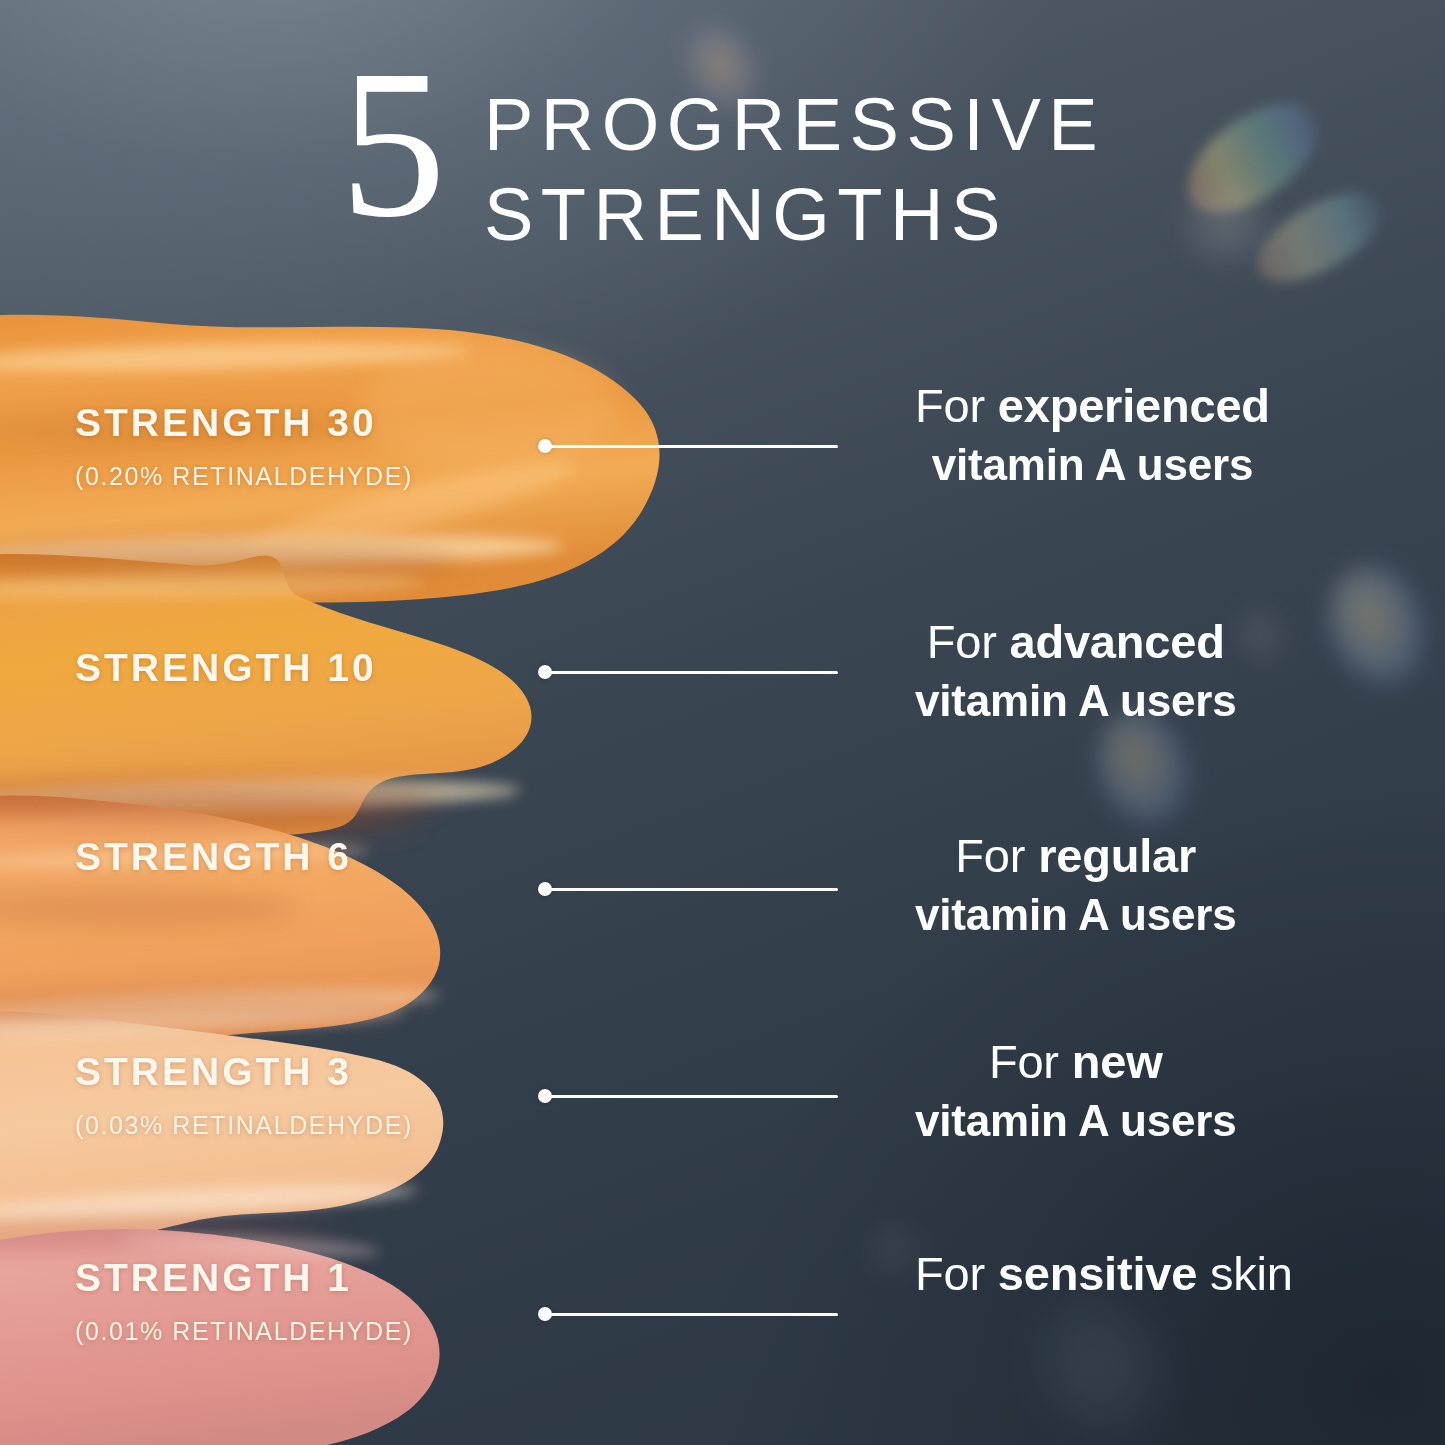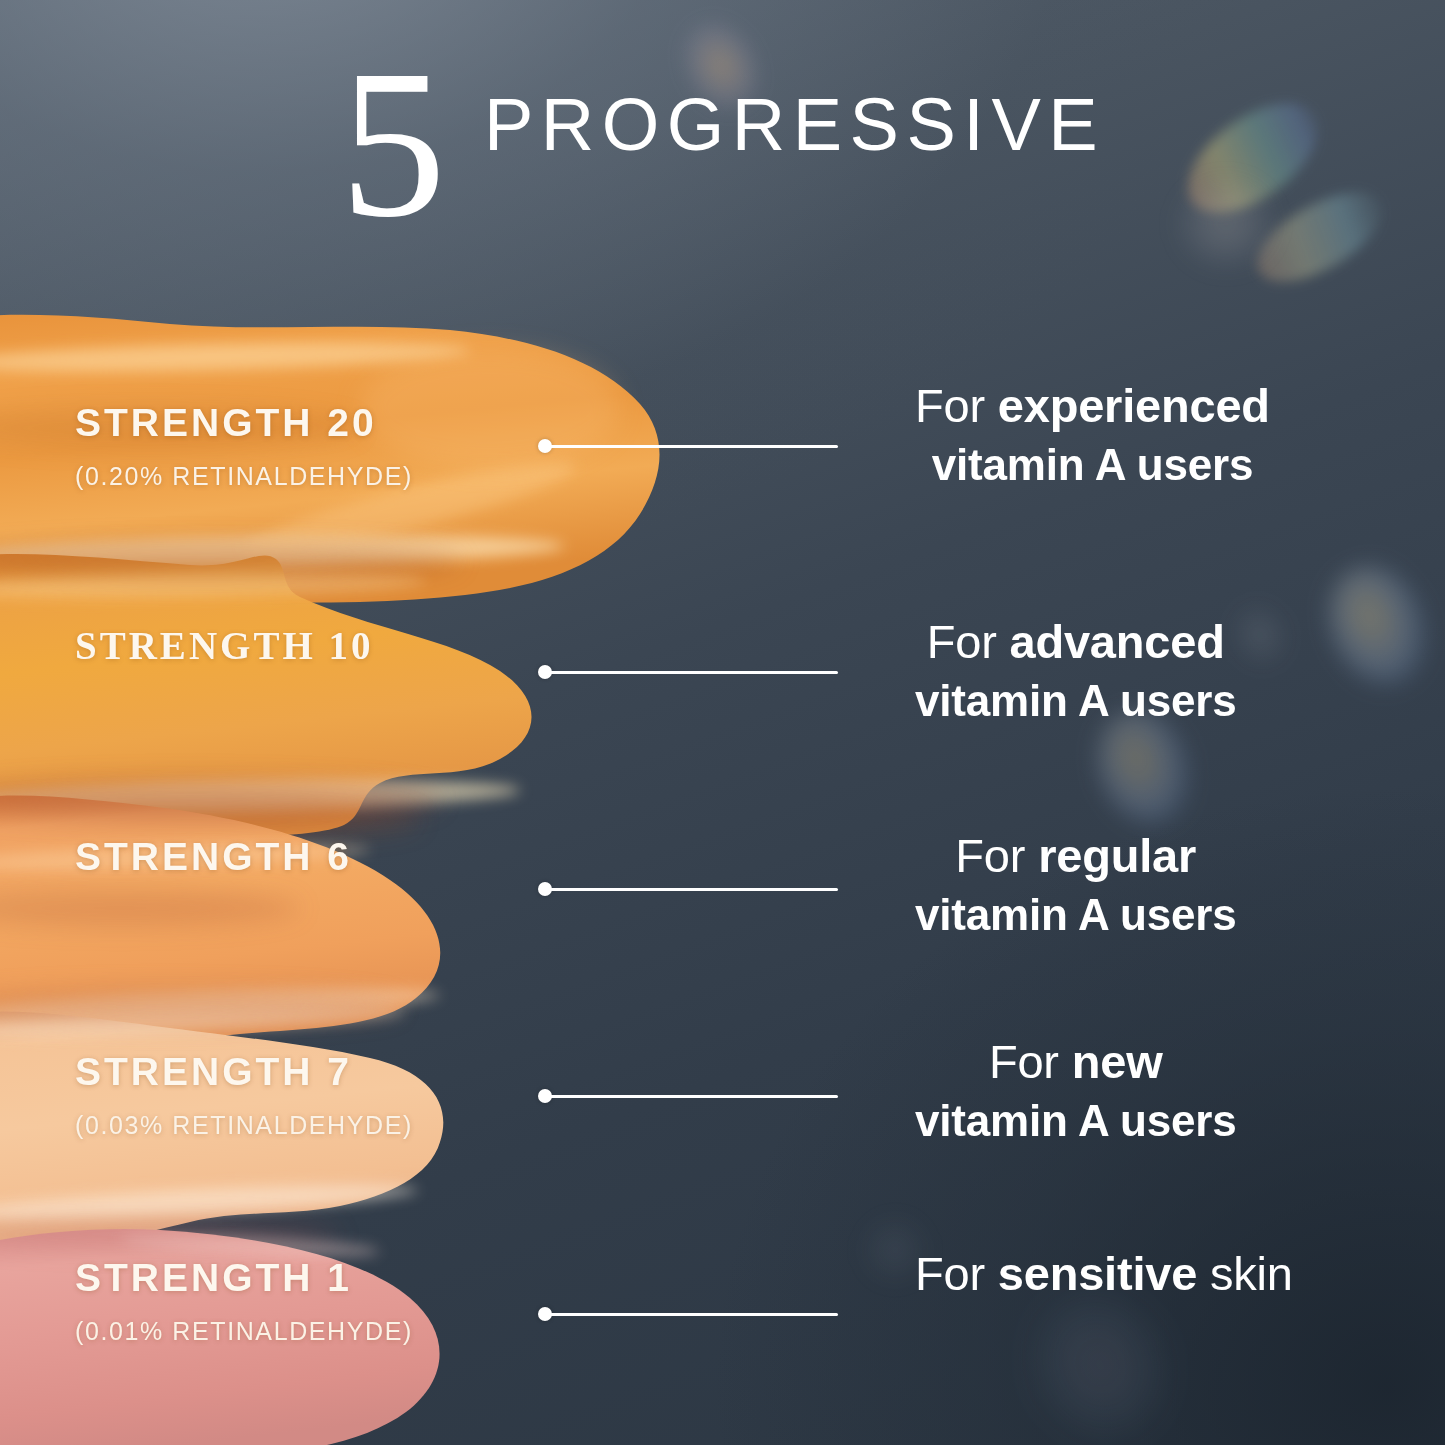--- a/index.html
+++ b/index.html
@@ -200,20 +200,21 @@
                 filter: blur(16px);"></div>
     <div class="flare" style="left:860px; top:1215px; width:70px; height:70px;
                 background: radial-gradient(ellipse at 50% 50%, rgba(180,190,205,0.10) 0%, rgba(255,255,255,0) 74%);
                 filter: blur(12px);"></div>
   </div>
 
   <div id="headline">
     <div id="headline-number">5</div>
     <div id="headline-words">
       <div class="headline-line">PROGRESSIVE</div>
+      <div class="headline-line">STRENGTHS</div>
     </div>
   </div>
 
   <div id="swatch-stack">
 
     <div class="swatch" style="top:8px; width:760px; height:300px; z-index:5;">
       <svg viewBox="0 0 760 300" width="760" height="300" preserveAspectRatio="none">
         <defs>
           <linearGradient id="g20" x1="0" y1="0" x2="0.25" y2="1">
             <stop offset="0%" stop-color="#e8923a"></stop>
@@ -314,31 +315,31 @@
         <path d="M0,34 C60,16 140,6 220,10 C320,16 420,36 470,78
                  C512,114 508,160 466,192 C420,226 340,238 250,238
                  C160,238 70,238 0,238 Z" fill="url(#g1)"></path>
       </svg>
       <div class="sheen" style="left:180px; top:16px; width:260px; height:18px; background:rgba(255,220,214,0.40); transform:rotate(3deg);"></div>
       <div class="shade" style="left:0px; top:0px; width:400px; height:28px; background:rgba(170,84,80,0.22);"></div>
     </div>
   </div>
 
   <div class="label-block" style="top:403px;">
-    <div class="label-title">STRENGTH 20</div>
+    <div class="label-title">STRENGTH 30</div>
     <div class="label-sub">(0.20% RETINALDEHYDE)</div>
   </div>
-  <div class="label-block" style="top:626px;font-family:Liberation Serif, serif;">
+  <div class="label-block" style="top:648px;">
     <div class="label-title">STRENGTH 10</div>
   </div>
   <div class="label-block" style="top:837px;">
     <div class="label-title">STRENGTH 6</div>
   </div>
   <div class="label-block" style="top:1052px;">
-    <div class="label-title">STRENGTH 7</div>
+    <div class="label-title">STRENGTH 3</div>
     <div class="label-sub">(0.03% RETINALDEHYDE)</div>
   </div>
   <div class="label-block" style="top:1258px;">
     <div class="label-title">STRENGTH 1</div>
     <div class="label-sub">(0.01% RETINALDEHYDE)</div>
   </div>
 
   <div class="connector" style="left:538px; top:437px; width:300px;">
     <div class="dot"></div>
     <div class="rule" style="width:293px;"></div>

